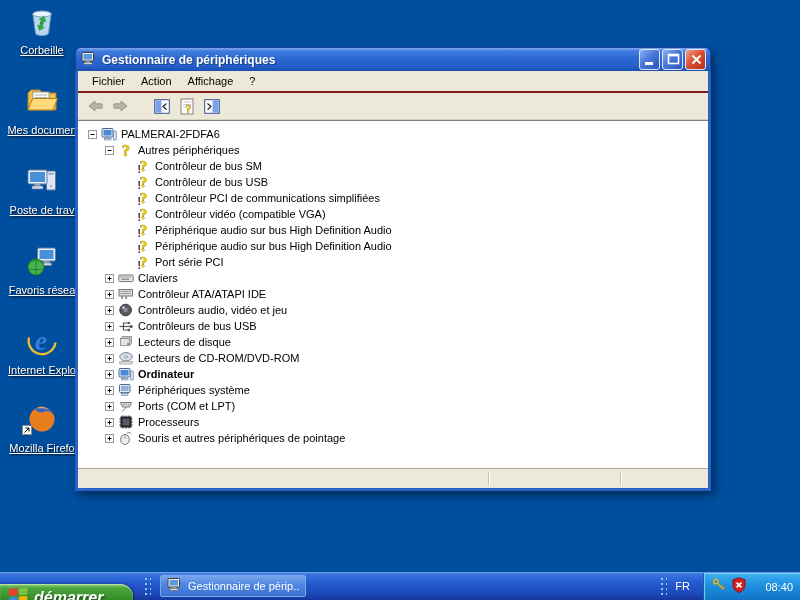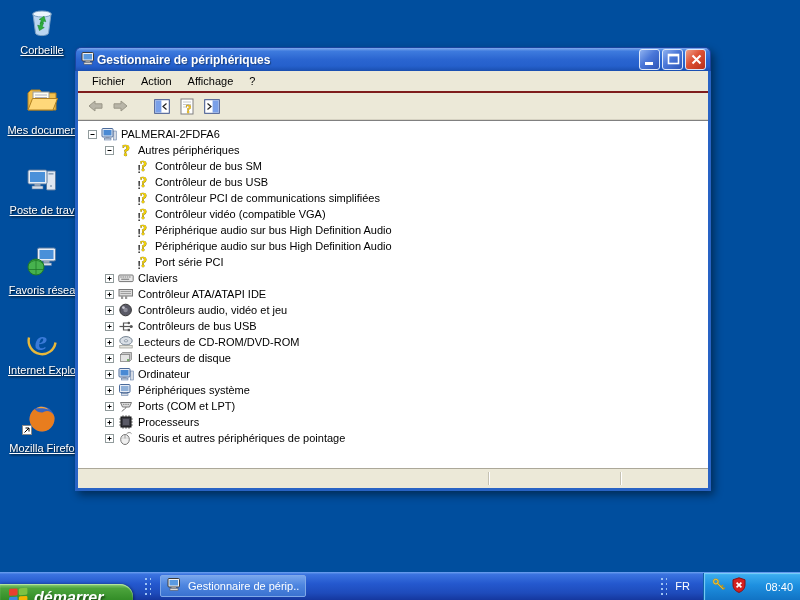--- a/index.html
+++ b/index.html
@@ -16,21 +16,21 @@
   .shortcut-badge { position:absolute; left:-2px; bottom:-1px; }
 
   
   #dm-window { position:absolute; left:75px; top:47px; width:636px; height:444px;
                box-shadow:3px 4px 8px rgba(0,0,0,.45); border-radius:7px 7px 2px 2px; }
   #titlebar { height:24px; border-radius:6px 6px 0 0; display:flex; align-items:center;
               padding:0 4px 0 5px;
               background:linear-gradient(180deg,#7FA9EC 0%,#3E7BDE 14%,#2A65D0 50%,#2560CC 78%,#1A4FB0 100%);
               border:1px solid #1A44A0; border-bottom:none; }
   #title-text { flex:1; color:#fff; font-weight:bold; font-size:12px;
-                text-shadow:1px 1px 1px #173E7E; white-space:nowrap; overflow:hidden; }
+                text-shadow:1px 1px 1px #173E7E; margin-left:5px; white-space:nowrap; overflow:hidden; }
   .win-btn { width:21px; height:21px; margin-left:2px; border:1px solid #DCE8FA; border-radius:3px;
              display:flex; align-items:center; justify-content:center;
              background:linear-gradient(135deg,#8FB2F0 0%,#4A77D8 45%,#2C55B8 100%); }
   .win-btn.close { background:linear-gradient(135deg,#F0A088 0%,#DD5033 45%,#B8301A 100%); }
 
   #win-body { height:420px; border-left:3px solid #2863C5; border-right:3px solid #2863C5;
               border-bottom:3px solid #2863C5; background:#ECE9D8; display:flex; flex-direction:column; }
 
   #menubar { height:22px; display:flex; align-items:center; padding-left:6px; font-size:11px;
              background:#ECE9D8; border-bottom:2px solid #7f1d1d; }
@@ -393,45 +393,45 @@
           <div class="tree-row" style="padding-left: 27px;">
             <span class="expander">
               <svg width="9" height="9" viewBox="0 0 9 9">
                 <rect x="0.5" y="0.5" width="8" height="8" fill="#fff" stroke="#919B9C"></rect>
                 <line x1="2.5" y1="4.5" x2="6.5" y2="4.5" stroke="#000"></line>
                 <line x1="4.5" y1="2.5" x2="4.5" y2="6.5" stroke="#000"></line>
               </svg>
             </span>
             <span class="tree-icon">
               <svg width="16" height="16" viewBox="0 0 16 16">
+                <path d="M2.5 4.5 L4.5 2.5 H13.5 V9.5 L11.5 11.5 Z" fill="#C8C8C8" stroke="#777" stroke-width="0.7"></path>
+                <rect x="2.5" y="4.5" width="9" height="7" fill="#E4E4E4" stroke="#777" stroke-width="0.7"></rect>
+                <circle cx="10" cy="10" r="0.9" fill="#4A9A3A"></circle>
+              </svg>
+            </span>
+            <span class="tree-label">Lecteurs de disque</span>
+          </div>
+          <div class="tree-row" style="padding-left: 27px;">
+            <span class="expander">
+              <svg width="9" height="9" viewBox="0 0 9 9">
+                <rect x="0.5" y="0.5" width="8" height="8" fill="#fff" stroke="#919B9C"></rect>
+                <line x1="2.5" y1="4.5" x2="6.5" y2="4.5" stroke="#000"></line>
+                <line x1="4.5" y1="2.5" x2="4.5" y2="6.5" stroke="#000"></line>
+              </svg>
+            </span>
+            <span class="tree-icon">
+              <svg width="16" height="16" viewBox="0 0 16 16">
                 <ellipse cx="8" cy="6.8" rx="6.2" ry="4.2" fill="#D9DFE6" stroke="#71808F"></ellipse>
                 <ellipse cx="8" cy="6.8" rx="1.7" ry="1.1" fill="#F6F8FA" stroke="#71808F" stroke-width="0.7"></ellipse>
                 <rect x="1.8" y="11.6" width="12.4" height="2.4" fill="#E4E4DE" stroke="#8A8A80" stroke-width="0.6"></rect>
               </svg>
             </span>
             <span class="tree-label">Lecteurs de CD-ROM/DVD-ROM</span>
           </div>
-          <div class="tree-row" style="padding-left: 27px;">
-            <span class="expander">
-              <svg width="9" height="9" viewBox="0 0 9 9">
-                <rect x="0.5" y="0.5" width="8" height="8" fill="#fff" stroke="#919B9C"></rect>
-                <line x1="2.5" y1="4.5" x2="6.5" y2="4.5" stroke="#000"></line>
-                <line x1="4.5" y1="2.5" x2="4.5" y2="6.5" stroke="#000"></line>
-              </svg>
-            </span>
-            <span class="tree-icon">
-              <svg width="16" height="16" viewBox="0 0 16 16">
-                <path d="M2.5 4.5 L4.5 2.5 H13.5 V9.5 L11.5 11.5 Z" fill="#C8C8C8" stroke="#777" stroke-width="0.7"></path>
-                <rect x="2.5" y="4.5" width="9" height="7" fill="#E4E4E4" stroke="#777" stroke-width="0.7"></rect>
-                <circle cx="10" cy="10" r="0.9" fill="#4A9A3A"></circle>
-              </svg>
-            </span>
-            <span class="tree-label">Lecteurs de disque</span>
-          </div>
-          <div class="tree-row" style="padding-left: 27px;">
+          <div class="tree-row" style="padding-left: 27px; font-weight: bold;">
             <span class="expander">
               <svg width="9" height="9" viewBox="0 0 9 9">
                 <rect x="0.5" y="0.5" width="8" height="8" fill="#fff" stroke="#919B9C"></rect>
                 <line x1="2.5" y1="4.5" x2="6.5" y2="4.5" stroke="#000"></line>
                 <line x1="4.5" y1="2.5" x2="4.5" y2="6.5" stroke="#000"></line>
               </svg>
             </span>
             <span class="tree-icon">
               <svg width="16" height="16" viewBox="0 0 16 16">
                 <rect x="1" y="2.5" width="11" height="8.5" rx="1" fill="#E6ECF5" stroke="#4A6A9A"></rect>

